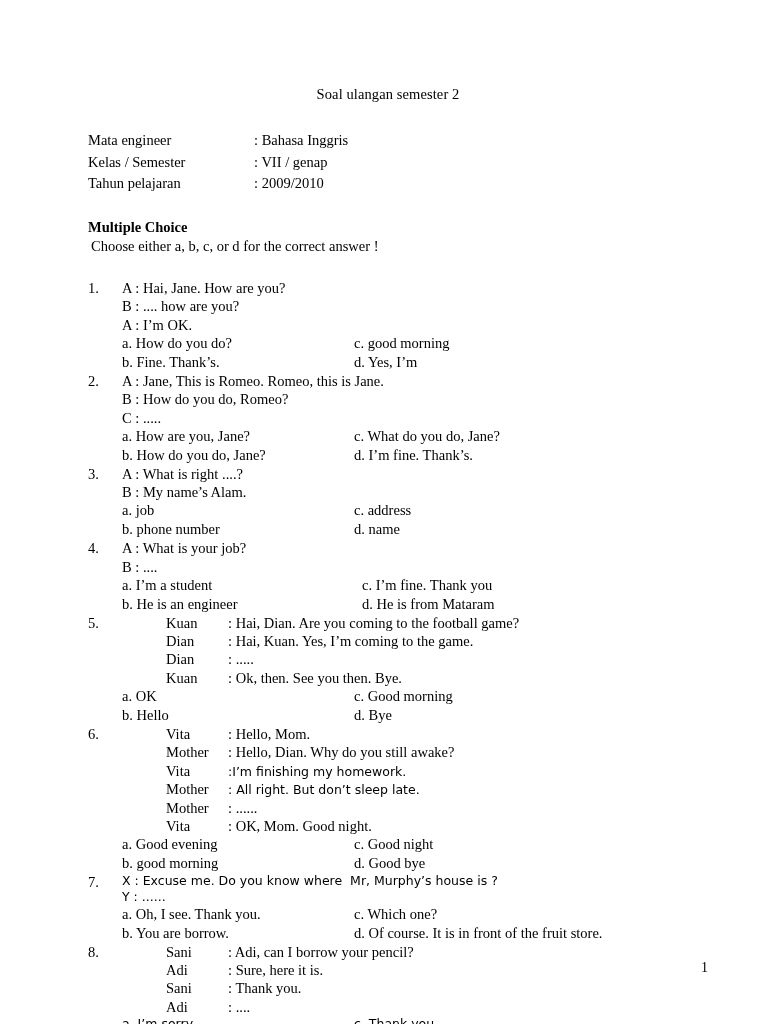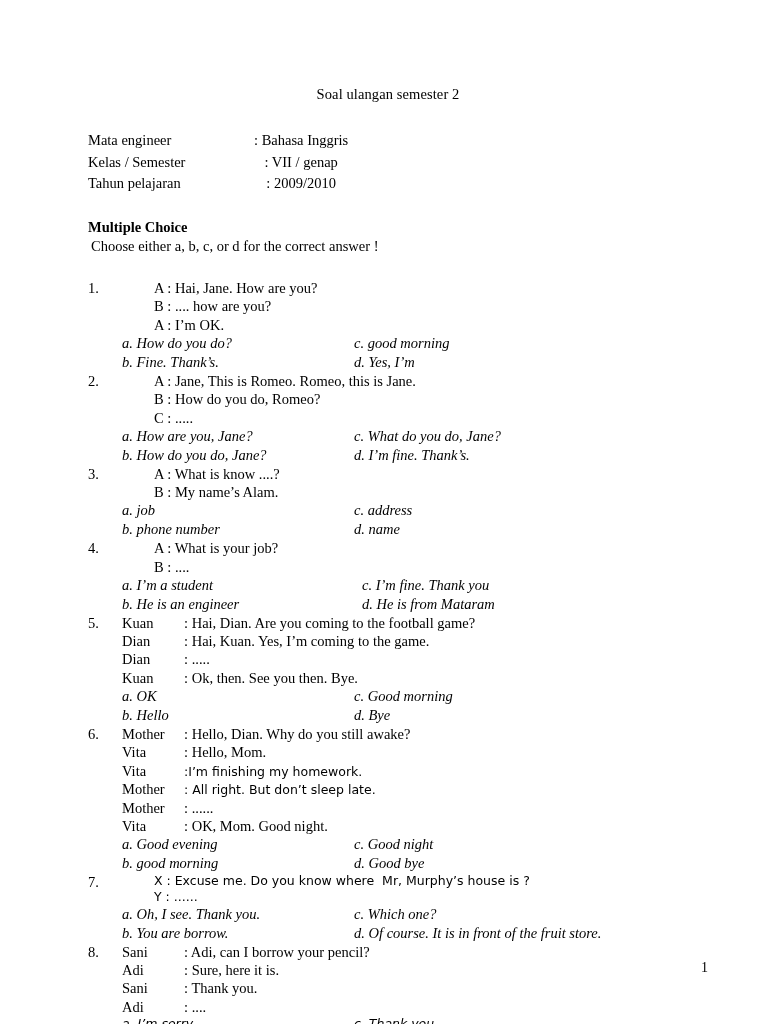--- a/index.html
+++ b/index.html
@@ -38,21 +38,21 @@
     border-collapse: collapse;
     margin: 0 0 22px 0;
     font-size: 14.5px;
   }
   .meta-table td {
     padding: 0 0 2px 0;
     vertical-align: top;
     line-height: 1.35;
   }
   .meta-label { width: 166px; }
-  .meta-value { white-space: nowrap; text-align: center; }
+  .meta-value { white-space: nowrap; }
   .section-heading {
     font-weight: bold;
     font-size: 14.5px;
     margin: 0;
     line-height: 1.35;
   }
   .section-instruction {
     font-size: 14.5px;
     margin: 0 0 22px 3px;
     line-height: 1.35;
@@ -72,33 +72,32 @@
   .q-num {
     position: absolute;
     left: 0;
     top: 0;
     width: 26px;
     text-align: left;
   }
   .dialog-line {
     white-space: pre;
     line-height: 1.27;
-    margin-left: 32px;
   }
   .speaker-line {
     display: block;
     line-height: 1.27;
+    margin-left: 44px;
   }
   .speaker {
     display: inline-block;
     width: 62px;
   }
   .options {
     margin-top: 0;
-    font-style: italic;
   }
   .opt-row {
     display: flex;
     line-height: 1.30;
   }
   .opt-a { width: 232px; flex: 0 0 232px; }
   .opt-b { flex: 1 1 auto; }
   .page-number {
     position: absolute;
     right: 60px;
@@ -166,21 +165,21 @@
           </div>
           <div class="opt-row">
             <span class="opt-a">b. How do you do, Jane?</span>
             <span class="opt-b">d. I’m fine. Thank’s.</span>
           </div>
         </div>
       </li>
 
       <li class="question">
         <span class="q-num">3.</span>
-        <div class="dialog-line">A : What is know ....?</div>
+        <div class="dialog-line">A : What is right ....?</div>
         <div class="dialog-line">B : My name’s Alam.</div>
         <div class="options">
           <div class="opt-row">
             <span class="opt-a">a. job</span>
             <span class="opt-b">c. address</span>
           </div>
           <div class="opt-row">
             <span class="opt-a">b. phone number</span>
             <span class="opt-b">d. name</span>
           </div>
@@ -225,24 +224,24 @@
           <div class="opt-row">
             <span class="opt-a">b. Hello</span>
             <span class="opt-b">d. Bye</span>
           </div>
         </div>
       </li>
 
       <li class="question">
         <span class="q-num">6.</span>
         <span class="speaker-line">
+          <span class="speaker">Vita</span><span>: Hello, Mom.</span>
+        </span>
+        <span class="speaker-line">
           <span class="speaker">Mother</span><span>: Hello, Dian. Why do you still awake?</span>
-        </span>
-        <span class="speaker-line">
-          <span class="speaker">Vita</span><span>: Hello, Mom.</span>
         </span>
         <span class="speaker-line">
           <span class="speaker">Vita</span><span class="sans">:I’m finishing my homework.</span>
         </span>
         <span class="speaker-line">
           <span class="speaker">Mother</span><span class="sans">: All right. But don’t sleep late.</span>
         </span>
         <span class="speaker-line">
           <span class="speaker">Mother</span><span>: ......</span>
         </span>

